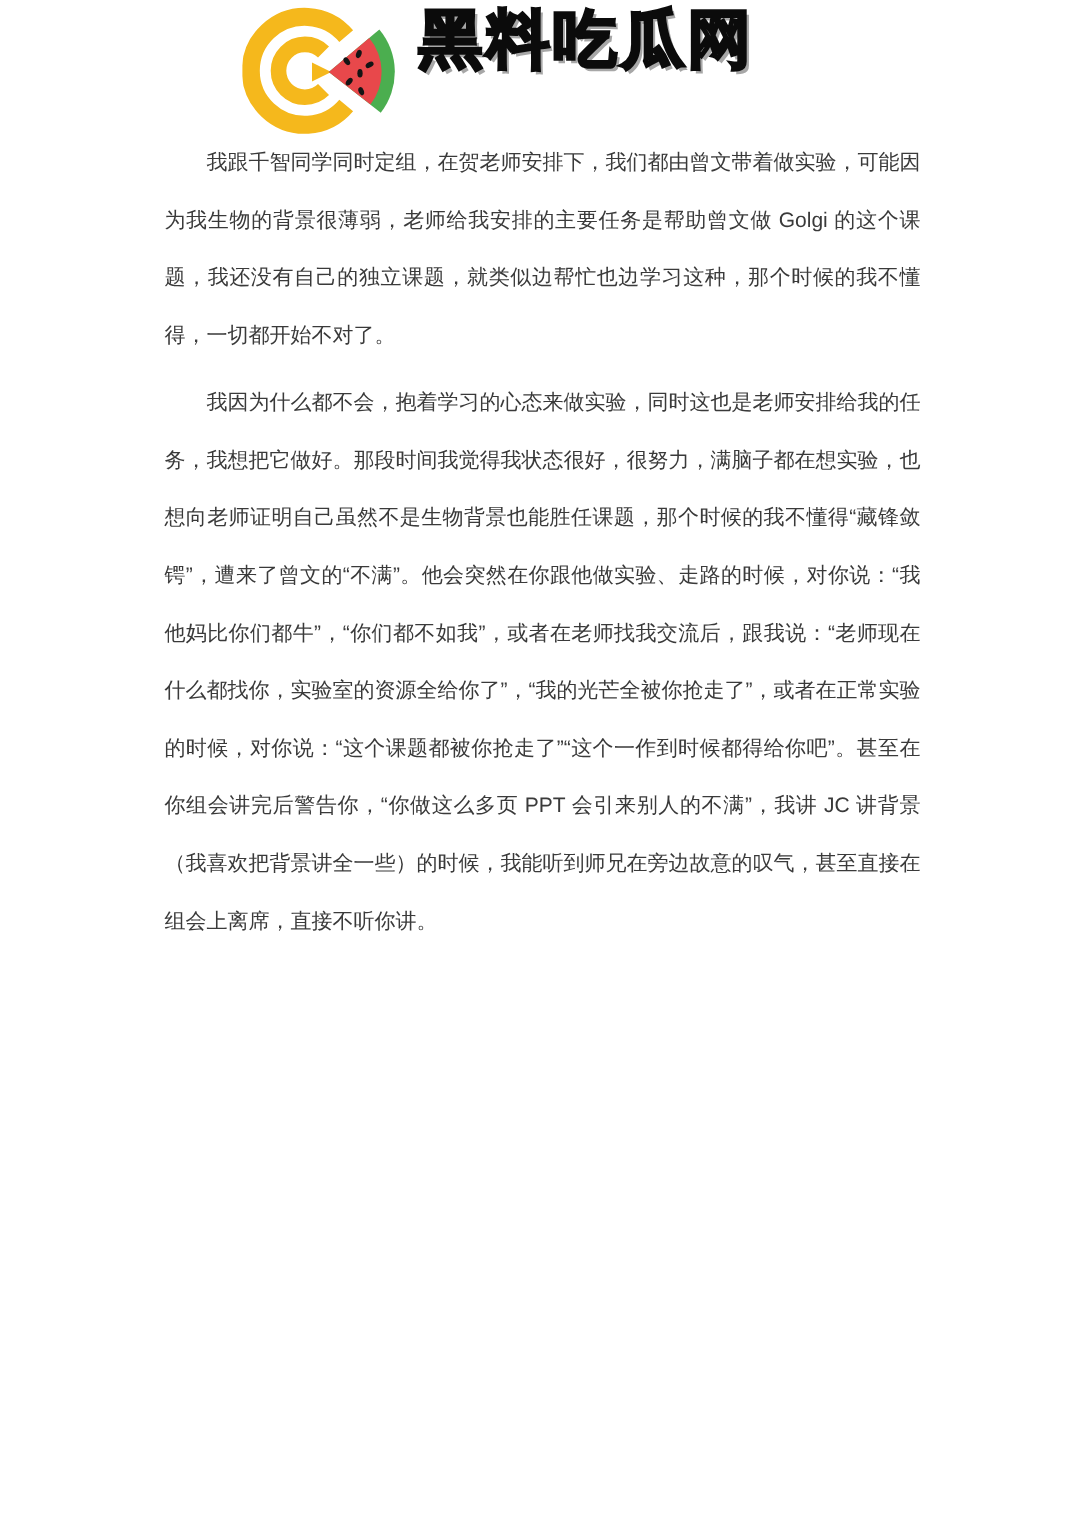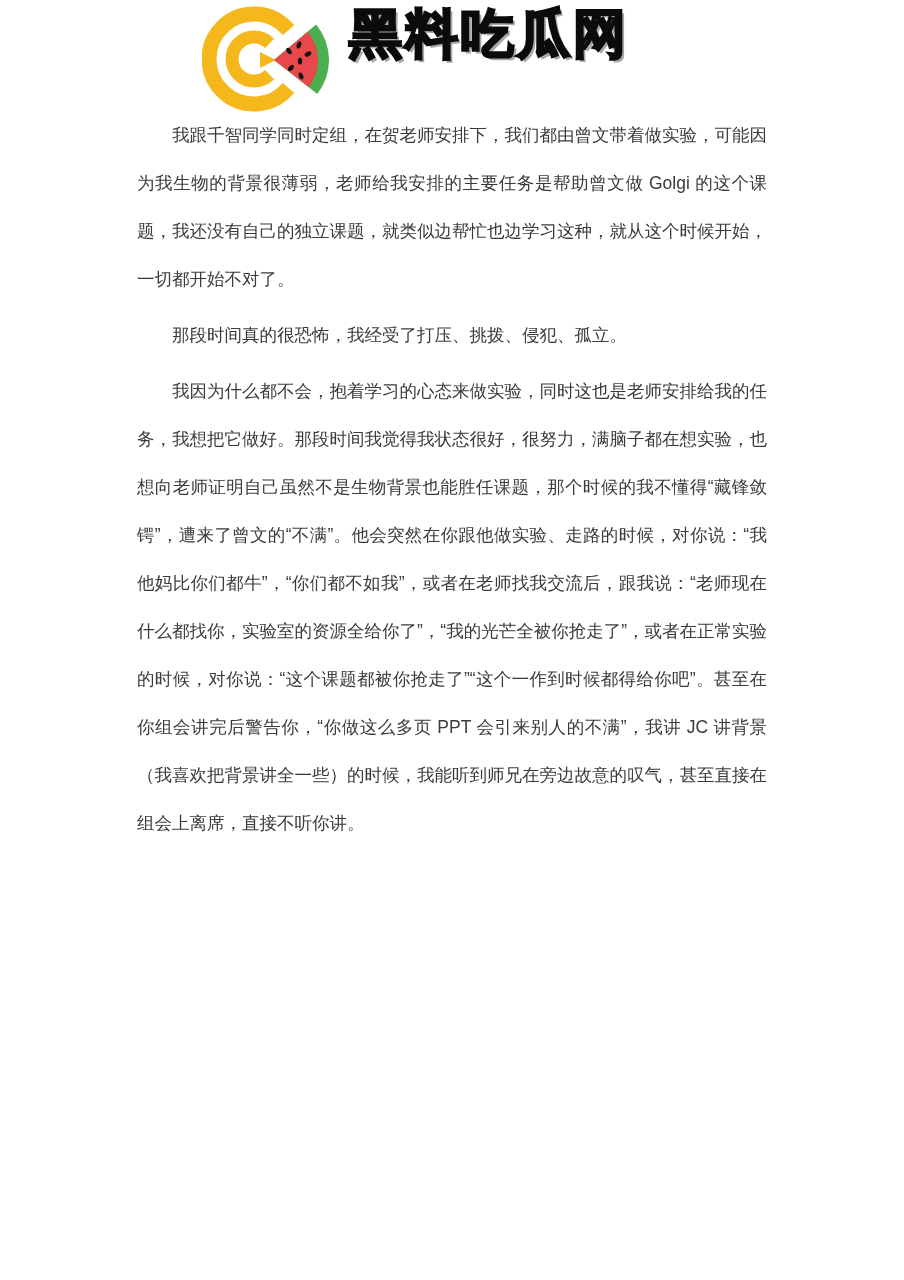--- a/index.html
+++ b/index.html
@@ -87,18 +87,17 @@
         <ellipse cx="99" cy="72" rx="2.2" ry="3.6" transform="rotate(-20 99 72)"></ellipse>
         <ellipse cx="106" cy="50" rx="2.2" ry="3.6" transform="rotate(60 106 50)"></ellipse>
       </g>
     </svg>
     <div class="logo-text">
       <div class="site-name">黑料吃瓜网</div>
     </div>
   </div>
 
   <div class="article">
-    <p class="indent">我跟千智同学同时定组，在贺老师安排下，我们都由曾文带着做实验，可能因为我生物的背景很薄弱，老师给我安排的主要任务是帮助曾文做 Golgi 的这个课题，我还没有自己的独立课题，就类似边帮忙也边学习这种，就从这个时候开始，一切都开始不对了。</p>
-    <p class="indent">那段时间真的很恐怖，我经受了打压、挑拨、侵犯、孤立。</p>
+    <p class="indent">我跟千智同学同时定组，在贺老师安排下，我们都由曾文带着做实验，可能因为我生物的背景很薄弱，老师给我安排的主要任务是帮助曾文做 Golgi 的这个课题，我还没有自己的独立课题，就类似边帮忙也边学习这种，那个时候的我不懂得，一切都开始不对了。</p>
     <p class="indent">我因为什么都不会，抱着学习的心态来做实验，同时这也是老师安排给我的任务，我想把它做好。那段时间我觉得我状态很好，很努力，满脑子都在想实验，也想向老师证明自己虽然不是生物背景也能胜任课题，那个时候的我不懂得“藏锋敛锷”，遭来了曾文的“不满”。他会突然在你跟他做实验、走路的时候，对你说：“我他妈比你们都牛”，“你们都不如我”，或者在老师找我交流后，跟我说：“老师现在什么都找你，实验室的资源全给你了”，“我的光芒全被你抢走了”，或者在正常实验的时候，对你说：“这个课题都被你抢走了”“这个一作到时候都得给你吧”。甚至在你组会讲完后警告你，“你做这么多页 PPT 会引来别人的不满”，我讲 JC 讲背景（我喜欢把背景讲全一些）的时候，我能听到师兄在旁边故意的叹气，甚至直接在组会上离席，直接不听你讲。</p>
   </div>
 
 </div>
 
 </body></html>

